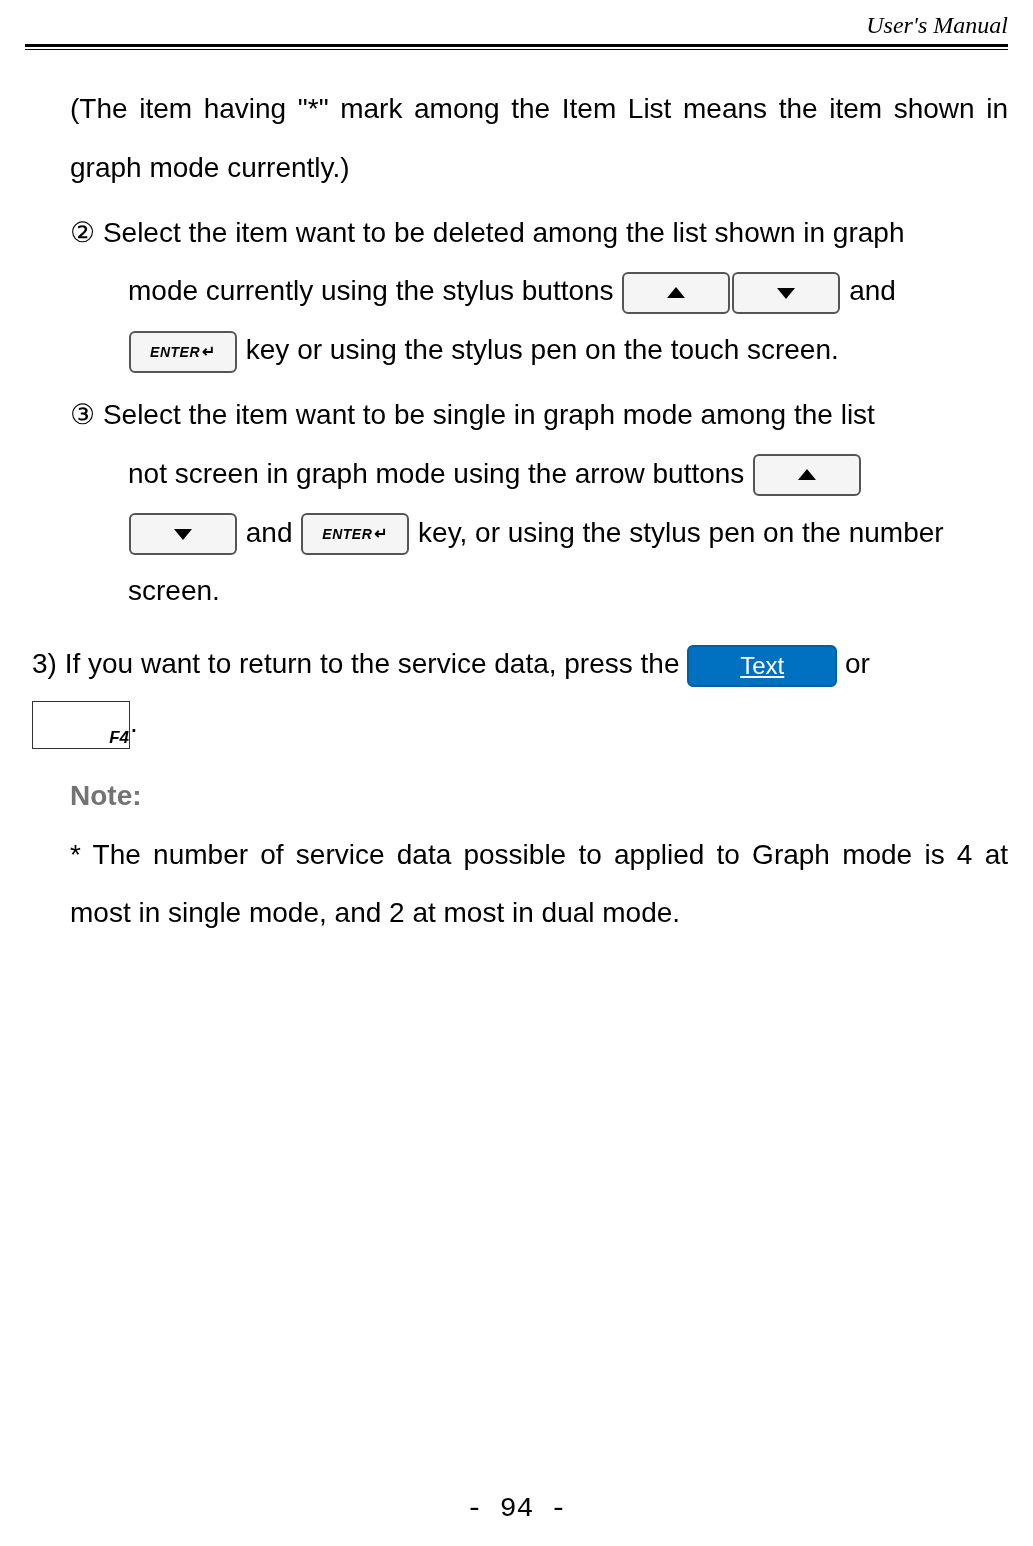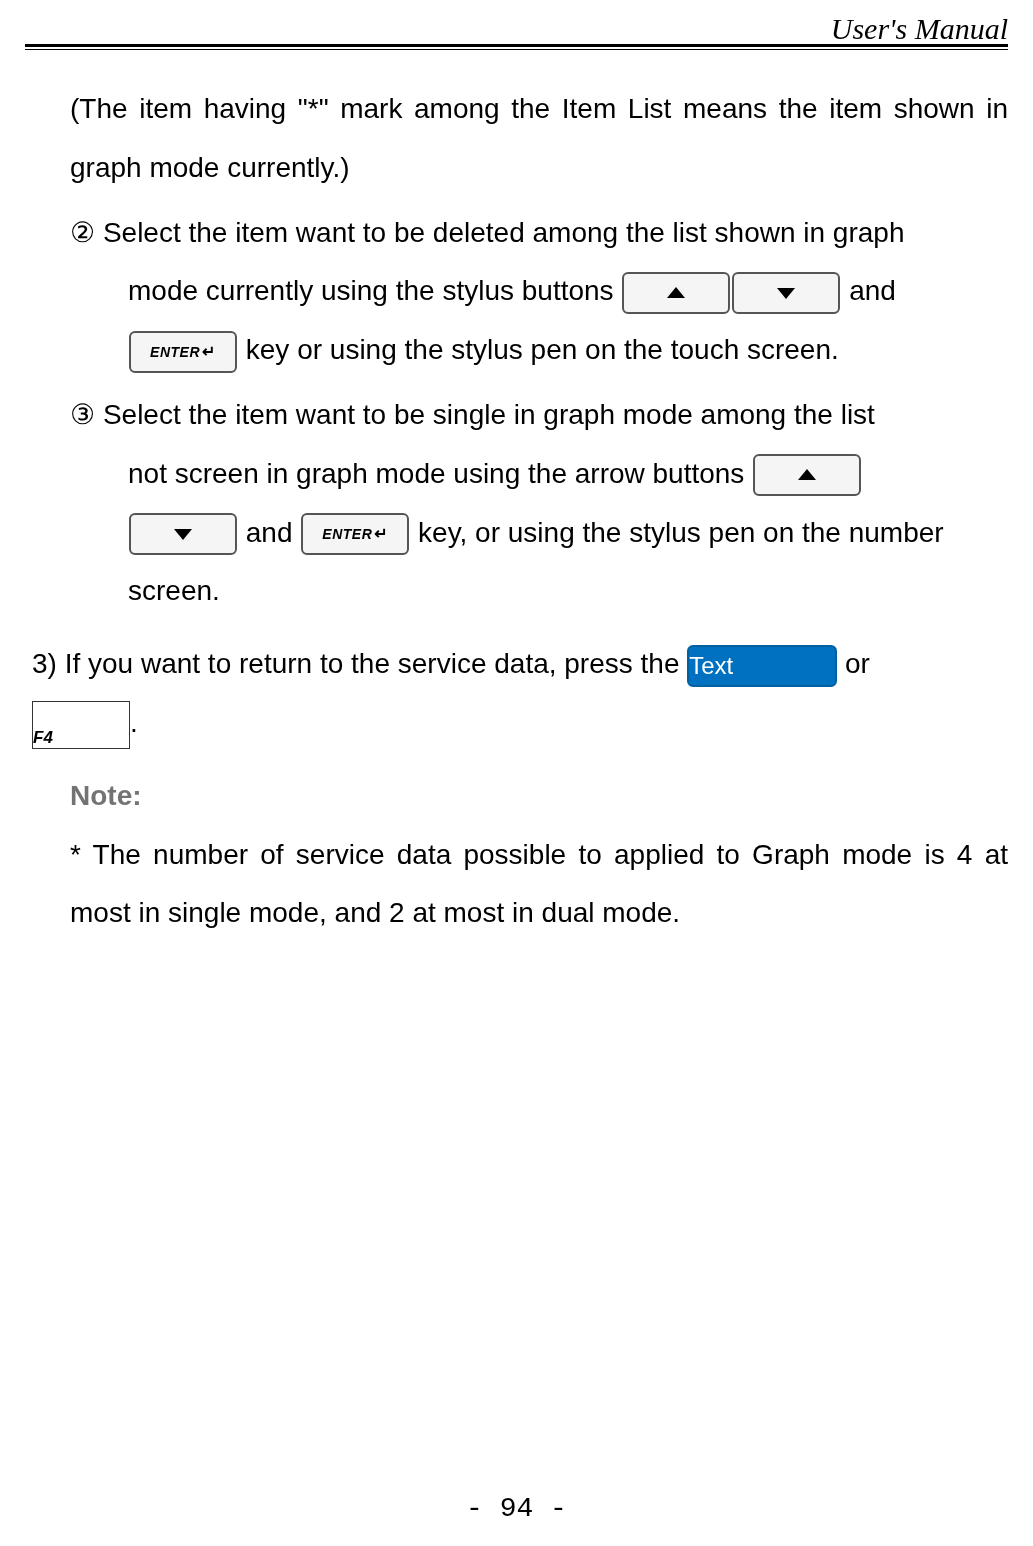--- a/index.html
+++ b/index.html
@@ -18,21 +18,21 @@
     .page {
       width: 100%;
       height: 100%;
       position: relative;
     }
     .header {
       position: absolute;
       top: 12px;
       right: 25px;
       font-family: "Times New Roman", serif;
-      font-size: 30px;
+      font-size: 24px;
       font-style: italic;
       color: #000;
     }
     .header-rule {
       position: absolute;
       top: 44px;
       left: 25px;
       right: 25px;
       height: 5px;
     }
@@ -131,34 +131,35 @@
     }
     .btn-text {
       background: #0070c0;
       width: 150px;
       height: 42px;
       border: 2px solid #0060a0;
       border-radius: 6px;
       color: #fff;
       font-family: Arial, sans-serif;
       font-size: 24px;
-      text-align: left;
+      text-align: center;
       line-height: 38px;
       display: inline-block;
       vertical-align: middle;
+      text-decoration: underline;
     }
     .btn-f4-wrap {
       display: inline-block;
       vertical-align: middle;
       width: 98px;
       height: 48px;
       border: 1px solid #333;
       background: #fff;
       padding: 3px 0;
-      text-align: left;
+      text-align: right;
     }
     .btn-f4-wrap .bar {
       height: 1px;
       background: #333;
       margin: 0;
     }
     .btn-f4-wrap .lbl {
       font-family: Arial, sans-serif;
       font-size: 17px;
       font-weight: bold;

